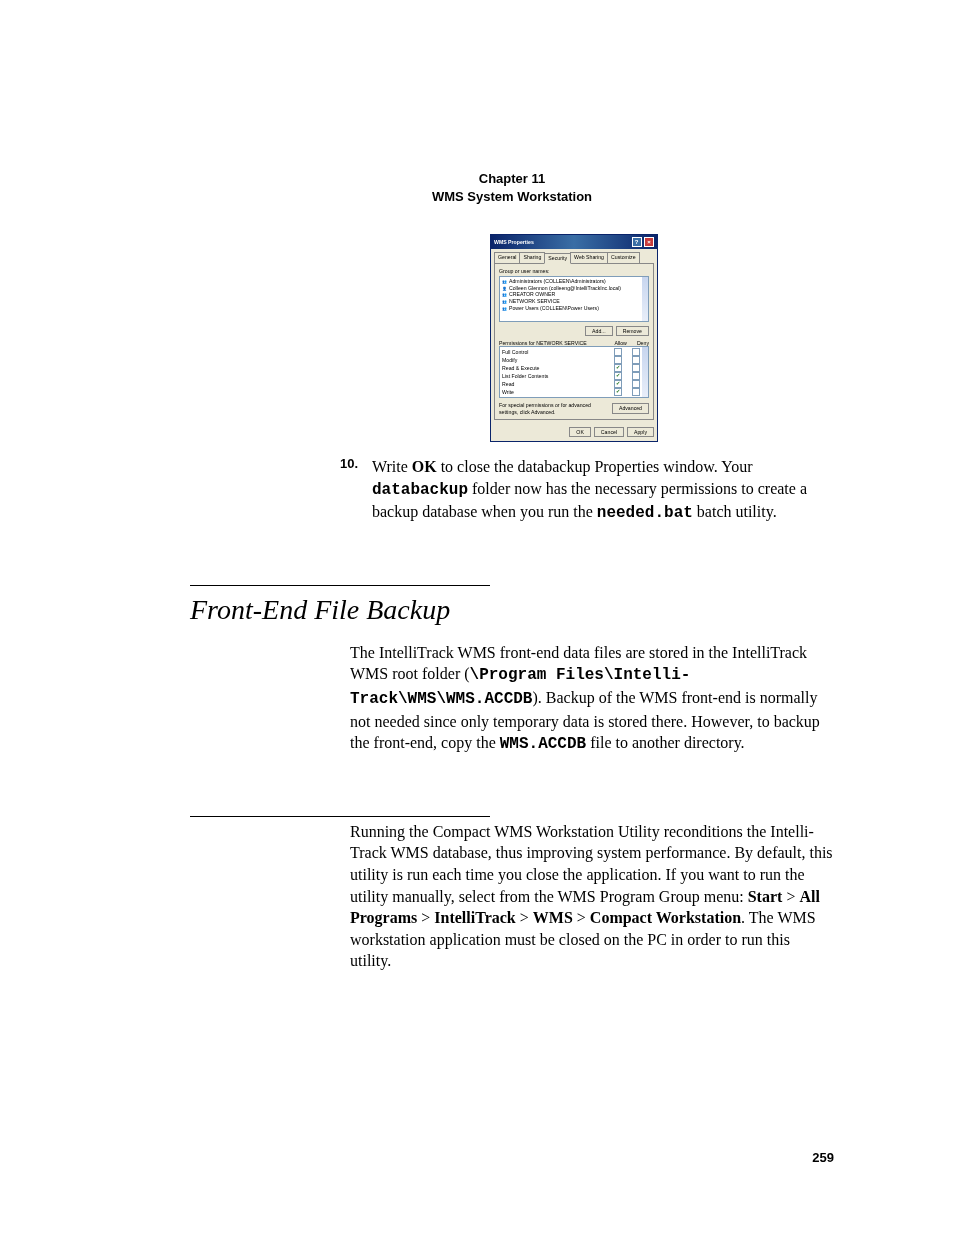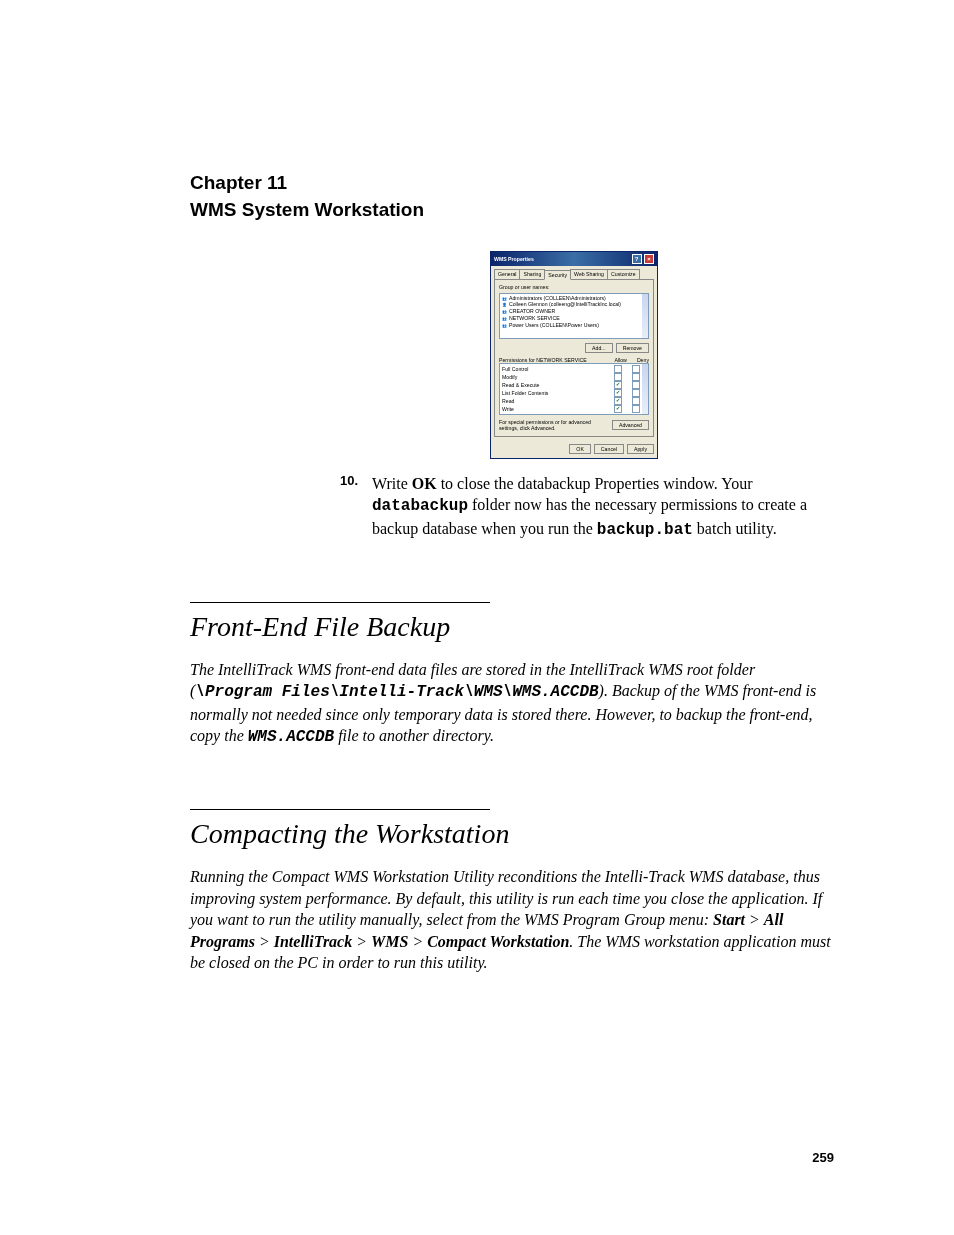--- a/index.html
+++ b/index.html
@@ -10,23 +10,23 @@
     color: #000;
     width: 954px;
     height: 1235px;
     position: relative;
   }
   .page {
     padding: 170px 120px 0 190px;
     box-sizing: border-box;
   }
   .header {
-    text-align: left;
+    text-align: center;
     font-family: Arial, Helvetica, sans-serif;
-    font-size: 19px;
+    font-size: 13px;
     line-height: 1.4;
     margin-bottom: 28px;
   }
   .header .chap { font-weight: bold; }
   .header .title { font-weight: bold; }
   .dialog-wrap {
     margin-left: 300px;
     margin-bottom: 14px;
   }
   
@@ -179,23 +179,23 @@
     margin: 60px 0 4px 0;
     width: 300px;
   }
   h2.sec {
     font-style: italic;
     font-weight: normal;
     font-size: 28px;
     margin: 8px 0 16px 0;
   }
   .bodytext {
+    margin-left: 160px;
     font-size: 16px;
     line-height: 1.35;
-    font-style: italic;
   }
   .pagenum {
     position: absolute;
     bottom: 70px;
     right: 120px;
     font-family: Arial, Helvetica, sans-serif;
     font-weight: bold;
     font-size: 13px;
     text-align: right;
   }
@@ -300,30 +300,29 @@
         <div class="winbtn">OK</div>
         <div class="winbtn">Cancel</div>
         <div class="winbtn">Apply</div>
       </div>
     </div>
   </div>
 
   <div class="step">
     <div class="num">10.</div>
     <div class="txt">
-      <span>Write </span><b>OK</b><span> to close the databackup Properties window. Your </span><span class="mono">databackup</span><span> folder now has the necessary permissions to create a backup database when you run the </span><span class="mono">backup.bat</span><span> batch utility.</span>
+      <span>Write </span><b>OK</b><span> to close the databackup Properties window. Your </span><span class="mono">databackup</span><span> folder now has the necessary permissions to create a backup database when you run the </span><span class="mono">needed.bat</span><span> batch utility.</span>
     </div>
   </div>
 
   <hr class="section-rule">
   <h2 class="sec">Front-End File Backup</h2>
   <div class="bodytext">
     <span>The IntelliTrack WMS front-end data files are stored in the IntelliTrack WMS root folder (</span><span class="mono">\Program Files\Intelli-Track\WMS\WMS.ACCDB</span><span>). Backup of the WMS front-end is normally not needed since only temporary data is stored there. However, to backup the front-end, copy the </span><span class="mono">WMS.ACCDB</span><span> file to another directory.</span>
   </div>
 
   <hr class="section-rule">
-  <h2 class="sec">Compacting the Workstation</h2>
   <div class="bodytext">
     <span>Running the Compact WMS Workstation Utility reconditions the Intelli-Track WMS database, thus improving system performance. By default, this utility is run each time you close the application. If you want to run the utility manually, select from the WMS Program Group menu: </span><b>Start</b><span> &gt; </span><b>All Programs</b><span> &gt; </span><b>IntelliTrack</b><span> &gt; </span><b>WMS</b><span> &gt; </span><b>Compact Workstation</b><span>. The WMS workstation application must be closed on the PC in order to run this utility.</span>
   </div>
 </div>
 
 <div class="pagenum">259</div>
 
 </body></html>

